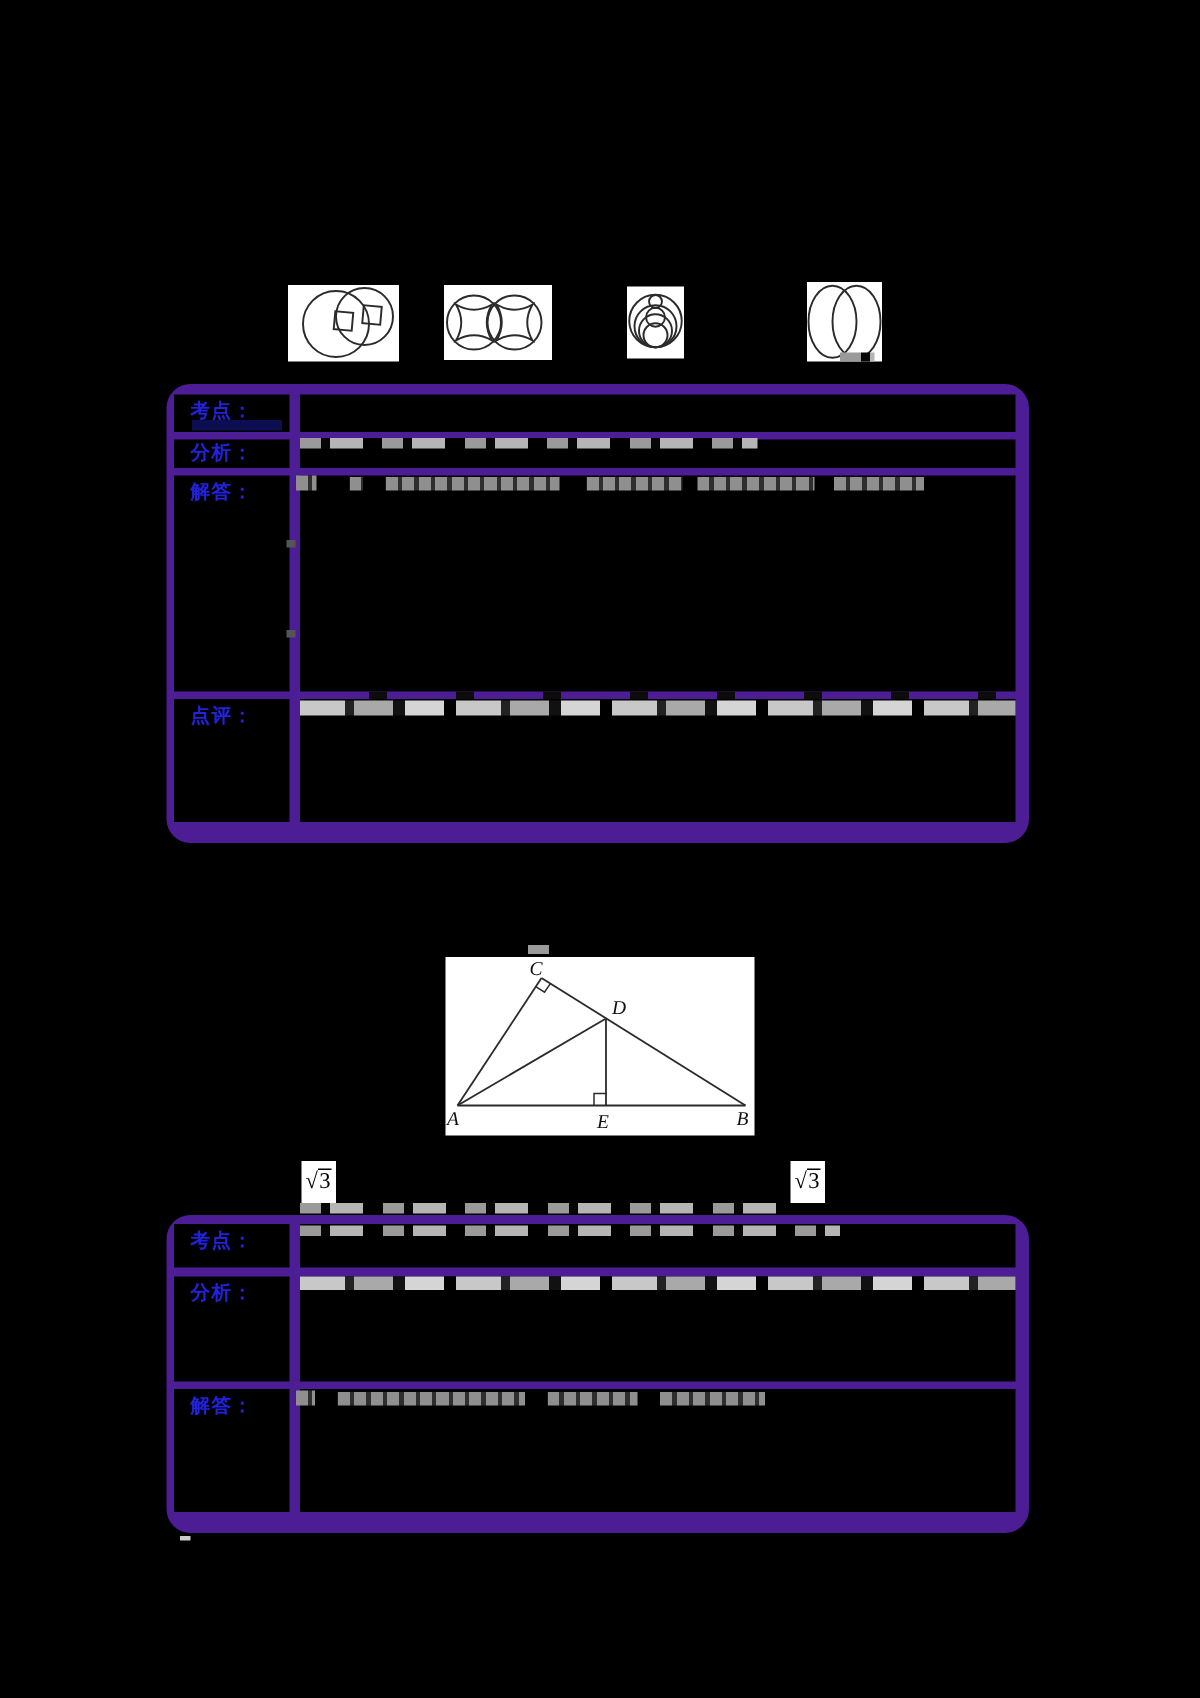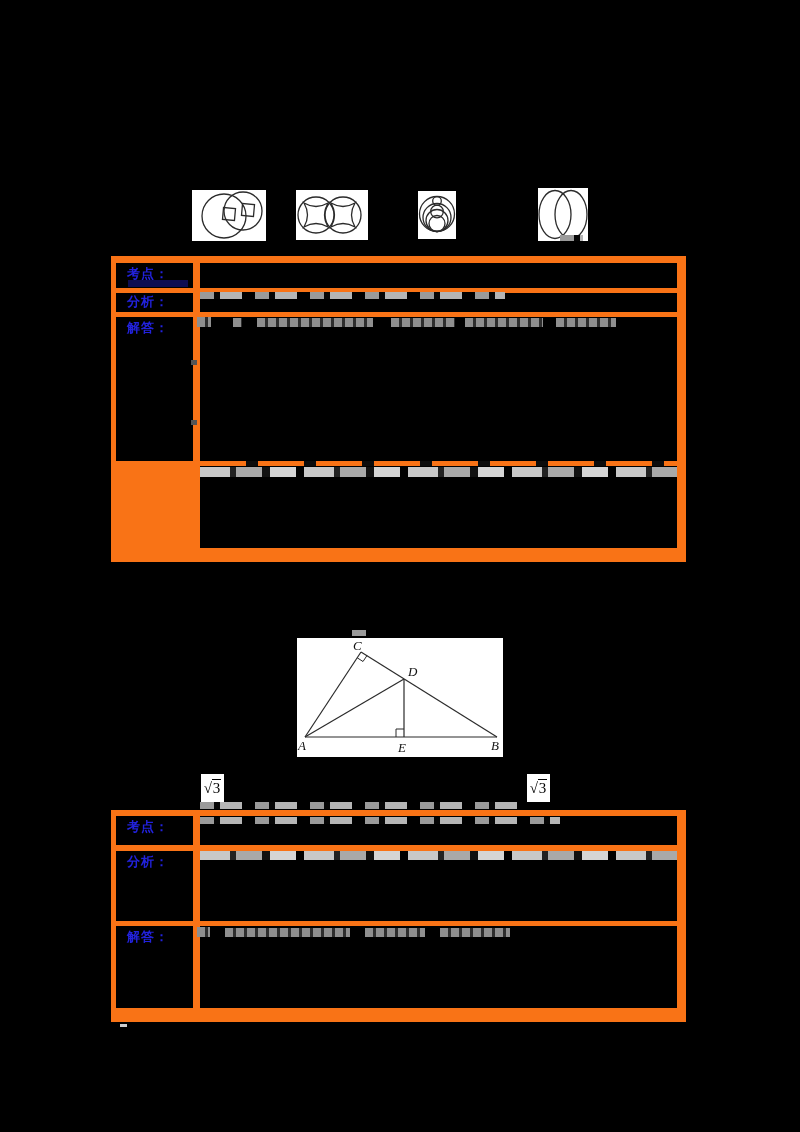--- a/index.html
+++ b/index.html
@@ -1,19 +1,19 @@
 <!DOCTYPE html>
 <html><head>
 <meta charset="utf-8">
 <style>
   html,body{margin:0;padding:0;background:#000;}
   #page{position:relative;width:800px;height:1132px;background:#000;overflow:hidden;
         font-family:"Liberation Sans",sans-serif;}
   .patch{position:absolute;background:#fff;overflow:hidden;}
-  .tbl{position:absolute;background:#f97316;}
+  .tbl{position:absolute;background:#4c1d95;border-radius:16px;}
   .cell{position:absolute;background:#000;}
   .lbl{color:#2222DD;font-weight:bold;font-size:13px;line-height:15px;
        padding:3px 0 0 11px;letter-spacing:1px;white-space:nowrap;}
   .sm{position:absolute;height:7px;}
   .sm-sparse{background:repeating-linear-gradient(90deg,#9a9a9a 0 14px,#060606 14px 20px,#b5b5b5 20px 42px,#000 42px 55px);}
   .sm-dense{background:repeating-linear-gradient(90deg,#c8c8c8 0 30px,#222 30px 36px,#a9a9a9 36px 62px,#111 62px 70px,#d5d5d5 70px 96px,#000 96px 104px);}
   .frag{position:absolute;background:repeating-linear-gradient(90deg,#8f8f8f 0 8px,#2e2e2e 8px 11px);}
   .dashbar{position:absolute;background:repeating-linear-gradient(90deg,transparent 0 46px,#0c0c0c 46px 58px);}
   .navybar{position:absolute;background:#0d0d52;}
   .speck{position:absolute;background:#555;}
@@ -77,20 +77,23 @@
     <div class="cell" style="left:5px;top:37px;width:77px;height:19px;">
       <div class="lbl" style="padding-top:1px;">分析：</div>
     </div>
     <div class="cell" style="left:89px;top:37px;width:477px;height:19px;"></div>
 
     <div class="cell" style="left:5px;top:61px;width:77px;height:144px;">
       <div class="lbl">解答：</div>
     </div>
     <div class="cell" style="left:89px;top:61px;width:477px;height:144px;"></div>
 
+    <div class="cell" style="left:5px;top:210px;width:77px;height:82px;">
+      <div class="lbl">点评：</div>
+    </div>
     <div class="cell" style="left:89px;top:210px;width:477px;height:82px;"></div>
   </div>
 
   <div class="navybar" style="left:128px;top:280px;width:60px;height:7px;"></div>
 
   <div class="sm sm-sparse" style="left:200px;top:292px;width:305px;"></div>
   <div class="frag" style="left:197px;top:317px;width:14px;height:10px;"></div>
   <div class="frag" style="left:233px;top:318px;width:9px;height:9px;"></div>
   <div class="frag" style="left:257px;top:318px;width:116px;height:9px;"></div>
   <div class="frag" style="left:391px;top:318px;width:64px;height:9px;"></div>

